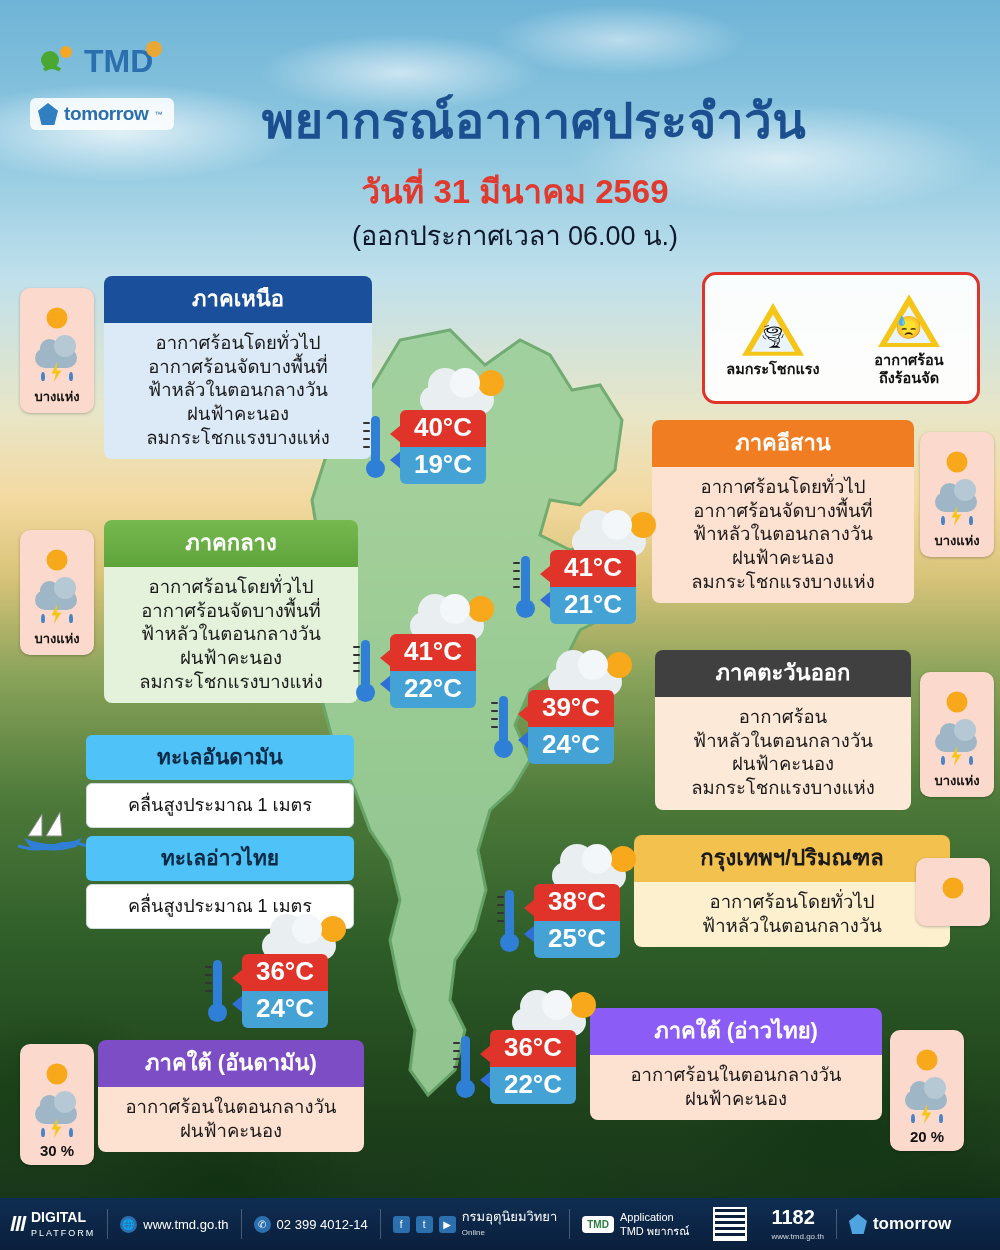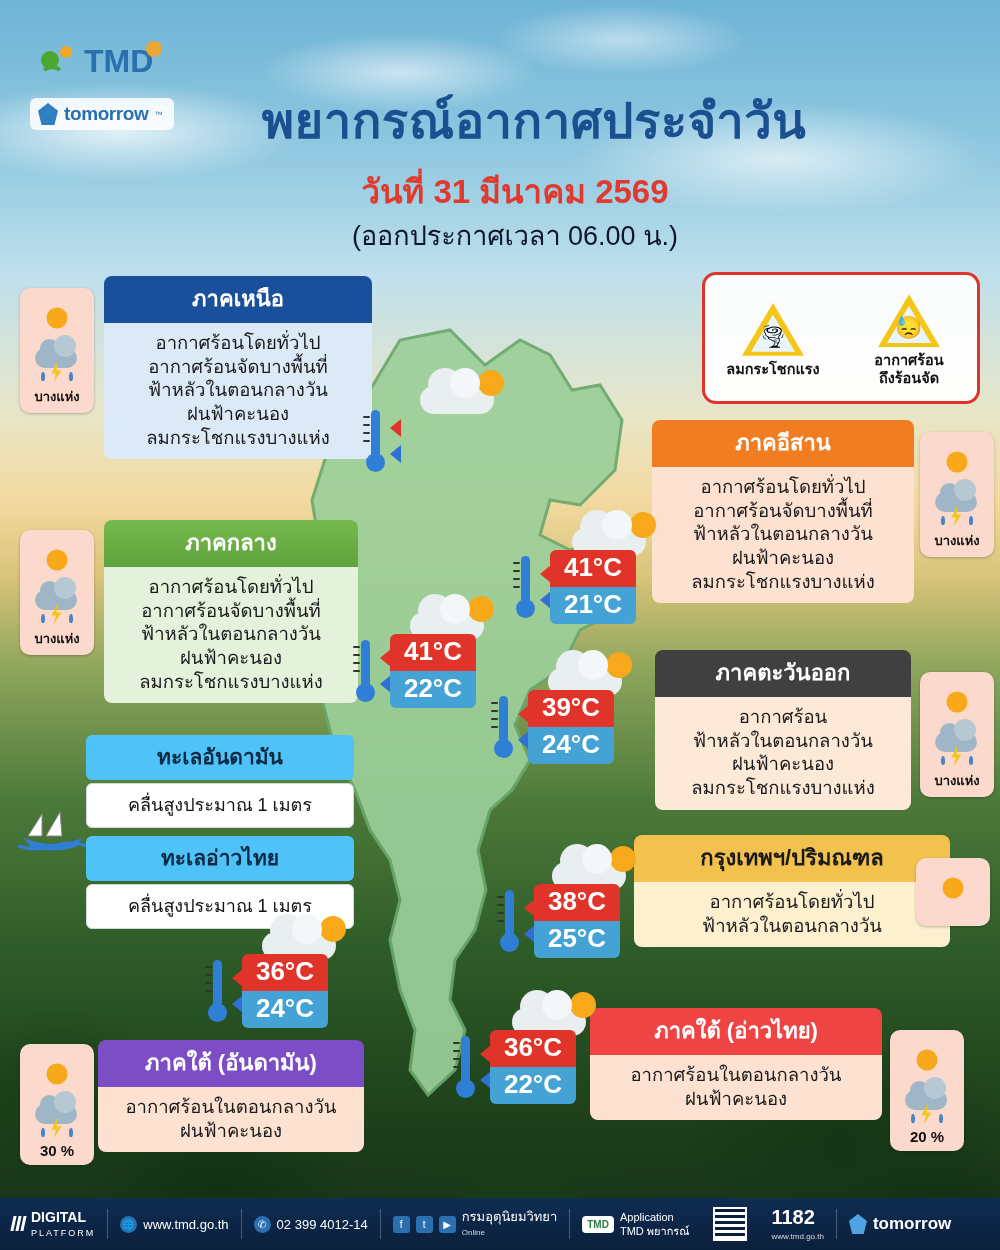--- a/index.html
+++ b/index.html
@@ -394,21 +394,21 @@
 </div>
 <div class="card" style="left:98px;top:1040px;width:266px;">
   <div class="hdr" style="background:#7c4dc4">ภาคใต้ (อันดามัน)</div>
   <div class="body" style="background:#fde2d2">
     <div>อากาศร้อนในตอนกลางวัน</div>
     <div>ฝนฟ้าคะนอง</div>
   </div>
 </div>
 
 <div class="card" style="left:590px;top:1008px;width:292px;">
-  <div class="hdr" style="background:#ef4444">ภาคใต้ (อ่าวไทย)</div>
+  <div class="hdr" style="background:#8b5cf6">ภาคใต้ (อ่าวไทย)</div>
   <div class="body" style="background:#fde2d2">
     <div>อากาศร้อนในตอนกลางวัน</div>
     <div>ฝนฟ้าคะนอง</div>
   </div>
 </div>
 <div class="badge" style="left:890px;top:1030px;">
   <div class="sun">
     <span class="ray" style="transform:translate(-50%,-50%) rotate(0deg)"></span>
     <span class="ray" style="transform:translate(-50%,-50%) rotate(45deg)"></span>
     <span class="ray" style="transform:translate(-50%,-50%) rotate(90deg)"></span>
@@ -449,20 +449,24 @@
     <div class="stem"></div>
       <div class="bulb"></div>
     <div class="tick" style="top:6px"></div>
       <div class="tick" style="top:14px"></div>
     <div class="tick" style="top:22px"></div>
       <div class="tick" style="top:30px"></div>
   </div>
   <div style="display:flex;flex-direction:column;gap:8px;margin-right:-1px;">
     <div class="tri tri-hot"></div>
       <div class="tri tri-cold"></div>
+  </div>
+  <div class="temps">
+    <div class="t-hot">40°C</div>
+    <div class="t-cold">19°C</div>
   </div>
 </div>
 
 <div class="cloudicon" style="left:572px;top:508px;">
   <div class="c1"></div>
     <div class="sn"></div>
     <div class="c2"></div>
     <div class="c3"></div>
 </div>
 <div class="thermo" style="left:512px;top:550px;">

